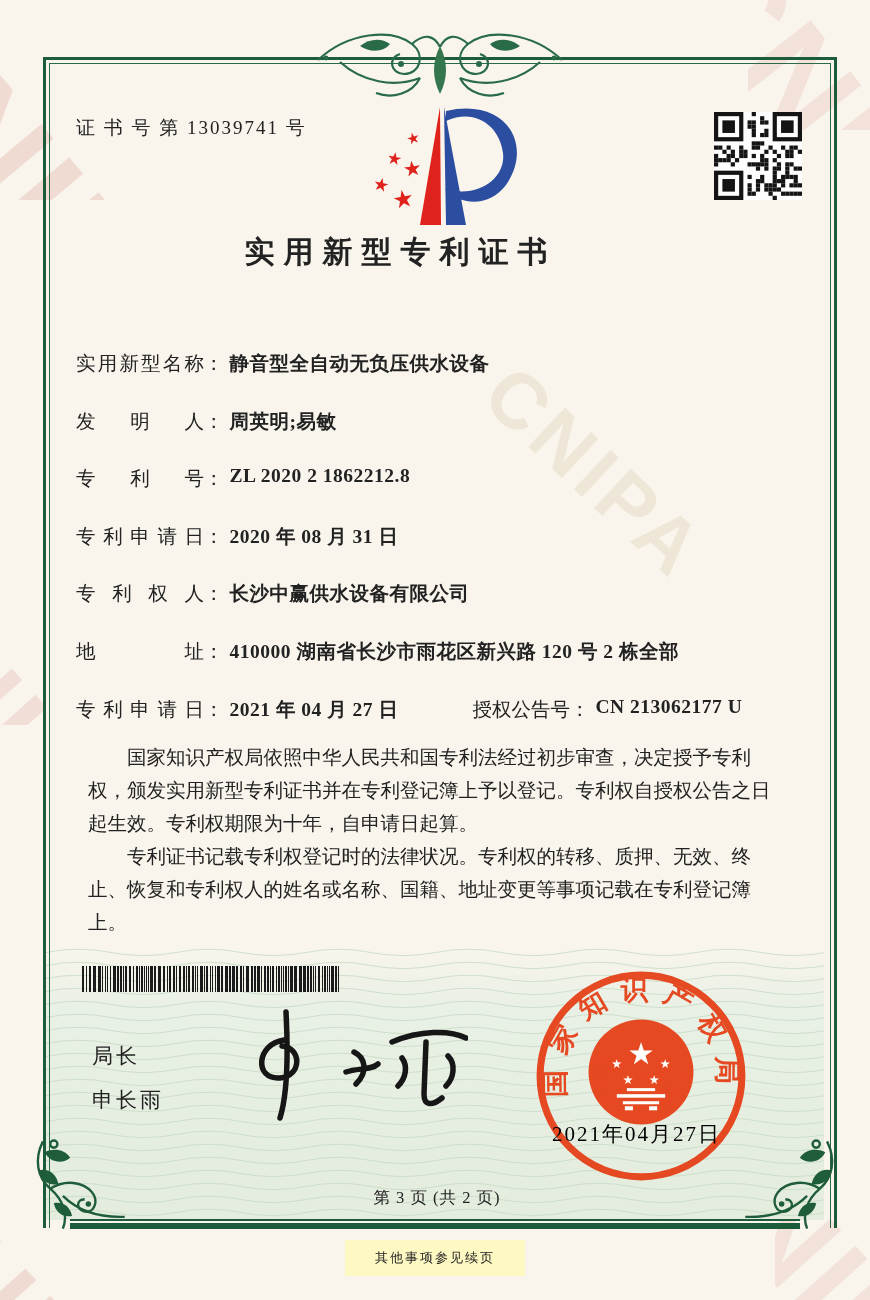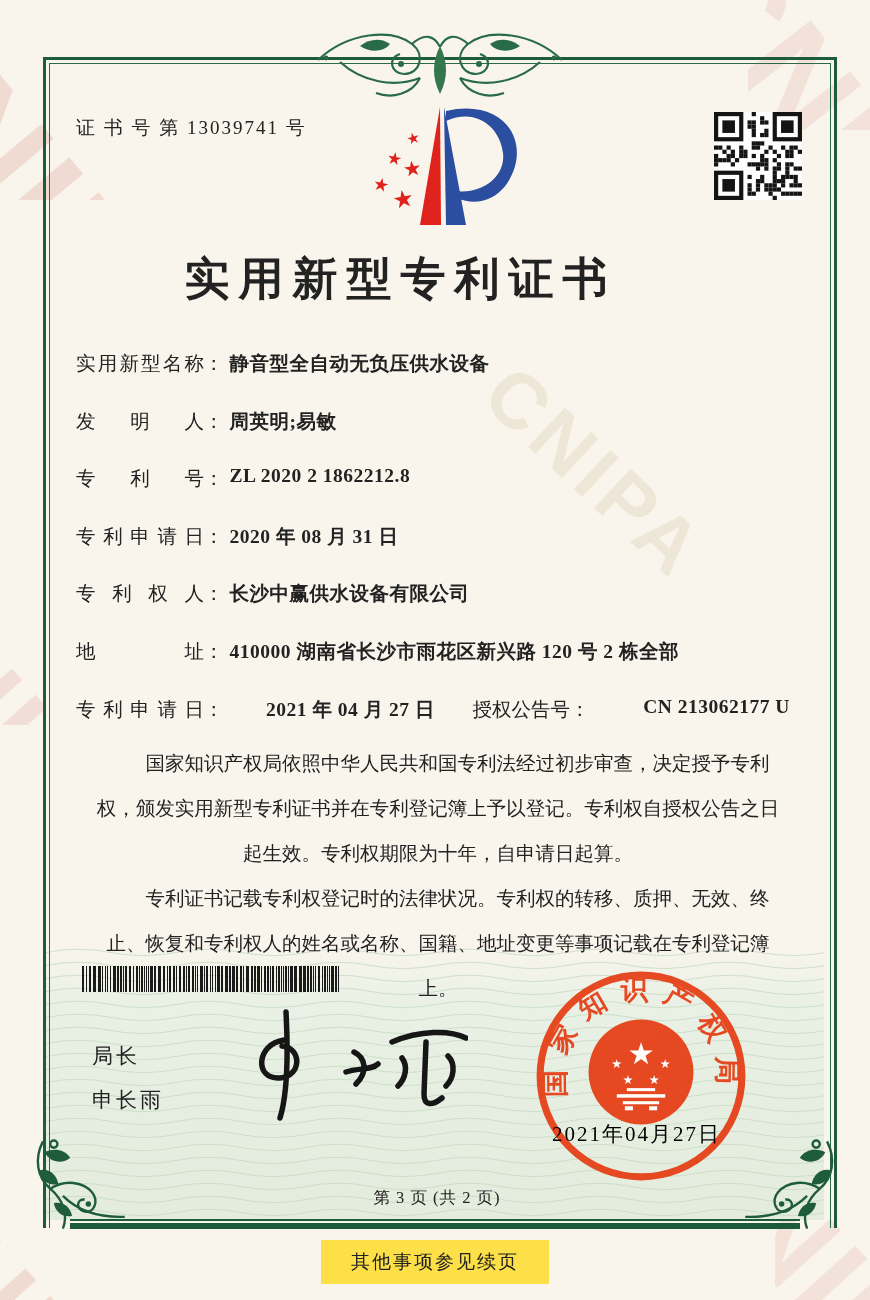--- a/index.html
+++ b/index.html
@@ -24,47 +24,47 @@
     border-top:1px solid #2a6b47;border-left:1px solid #2a6b47;border-right:1px solid #2a6b47;}
   .bbar1{position:absolute;left:70px;top:1219px;width:730px;height:2px;background:#1d5c3a;z-index:3;}
   .bbar2{position:absolute;left:70px;top:1223px;width:730px;height:6px;background:#1d5c3a;z-index:3;}
   
   .waveband{position:absolute;left:46px;top:946px;width:778px;height:274px;z-index:1;
     background:linear-gradient(to bottom, rgba(238,243,232,0) 0%, #e9f0e5 22%, #e3ecdd 100%);}
   
   .certno{position:absolute;left:76px;top:115px;font-size:19px;letter-spacing:2px;z-index:3;}
   .logo{position:absolute;left:348px;top:103px;z-index:3;}
   .qr{position:absolute;left:714px;top:112px;z-index:3;}
-  .title{position:absolute;left:0;top:249px;width:801px;text-align:center;
-    font-size:45px;font-weight:bold;letter-spacing:9px;z-index:3;}
+  .title{position:absolute;left:0;top:232px;width:801px;text-align:center;
+    font-size:30px;font-weight:bold;letter-spacing:9px;z-index:3;}
   
   .fields{position:absolute;left:76px;top:350px;width:716px;z-index:3;font-size:19.5px;}
   .frow{height:57.6px;display:flex;align-items:flex-start;}
   .flabel{display:inline-block;width:128px;text-align:justify;text-align-last:justify;flex:none;}
   .fcolon{flex:none;margin-right:6px;}
   .fvalue{letter-spacing:.5px;font-weight:bold;}
-  .grant .fvalue{width:242px;flex:none;text-align:center;}
+  .grant .fvalue{width:242px;flex:none;}
   .glabel2{flex:none;margin-left:1px;}
   
   .paras{position:absolute;left:88px;top:741px;width:700px;z-index:3;
-    font-size:19.5px;line-height:45px;text-align:center;}
+    font-size:19.5px;line-height:33px;}
   .paras p{margin:0;text-indent:2em;}
   
   .barcode{position:absolute;left:82px;top:966px;z-index:3;}
   .director-title{position:absolute;left:92px;top:1042px;font-size:21px;letter-spacing:3px;z-index:3;}
   .director-name{position:absolute;left:92px;top:1086px;font-size:21px;letter-spacing:3px;z-index:3;}
   .signature{position:absolute;left:236px;top:1000px;z-index:4;}
   .sealbox{position:absolute;left:528px;top:963px;z-index:4;opacity:.92;}
   .sealdate{position:absolute;left:552px;top:1120px;z-index:5;font-size:21px;
     letter-spacing:2px;color:#000000;}
   .pageinfo{position:absolute;left:43px;top:1187px;width:788px;text-align:center;
     font-size:16.5px;z-index:3;letter-spacing:1px;}
   .cornament{position:absolute;z-index:4;}
   .continuation{position:absolute;left:50%;top:1240px;transform:translateX(-50%);
-    background:#fde047;padding:9px 30px;font-size:19px;letter-spacing:2px;z-index:3;}
+    background:#fef9c3;padding:9px 30px;font-size:13px;letter-spacing:2px;z-index:3;}
   .topornament{position:absolute;left:300px;top:20px;z-index:3;}
 </style>
 </head>
 <body>
 
 <div class="wmclip" style="left:0;top:0;width:160px;height:200px">
   <span class="wmtext" style="left:-55px;top:-45px;font-size:150px;transform:rotate(50deg);transform-origin:left top">CNIPA</span>
 </div>
 <div class="wmclip" style="left:748px;top:0;width:122px;height:130px">
   <span class="wmtext" style="left:18px;top:-90px;font-size:140px;transform:rotate(52deg);transform-origin:left top;opacity:.4">CNIPA</span>

